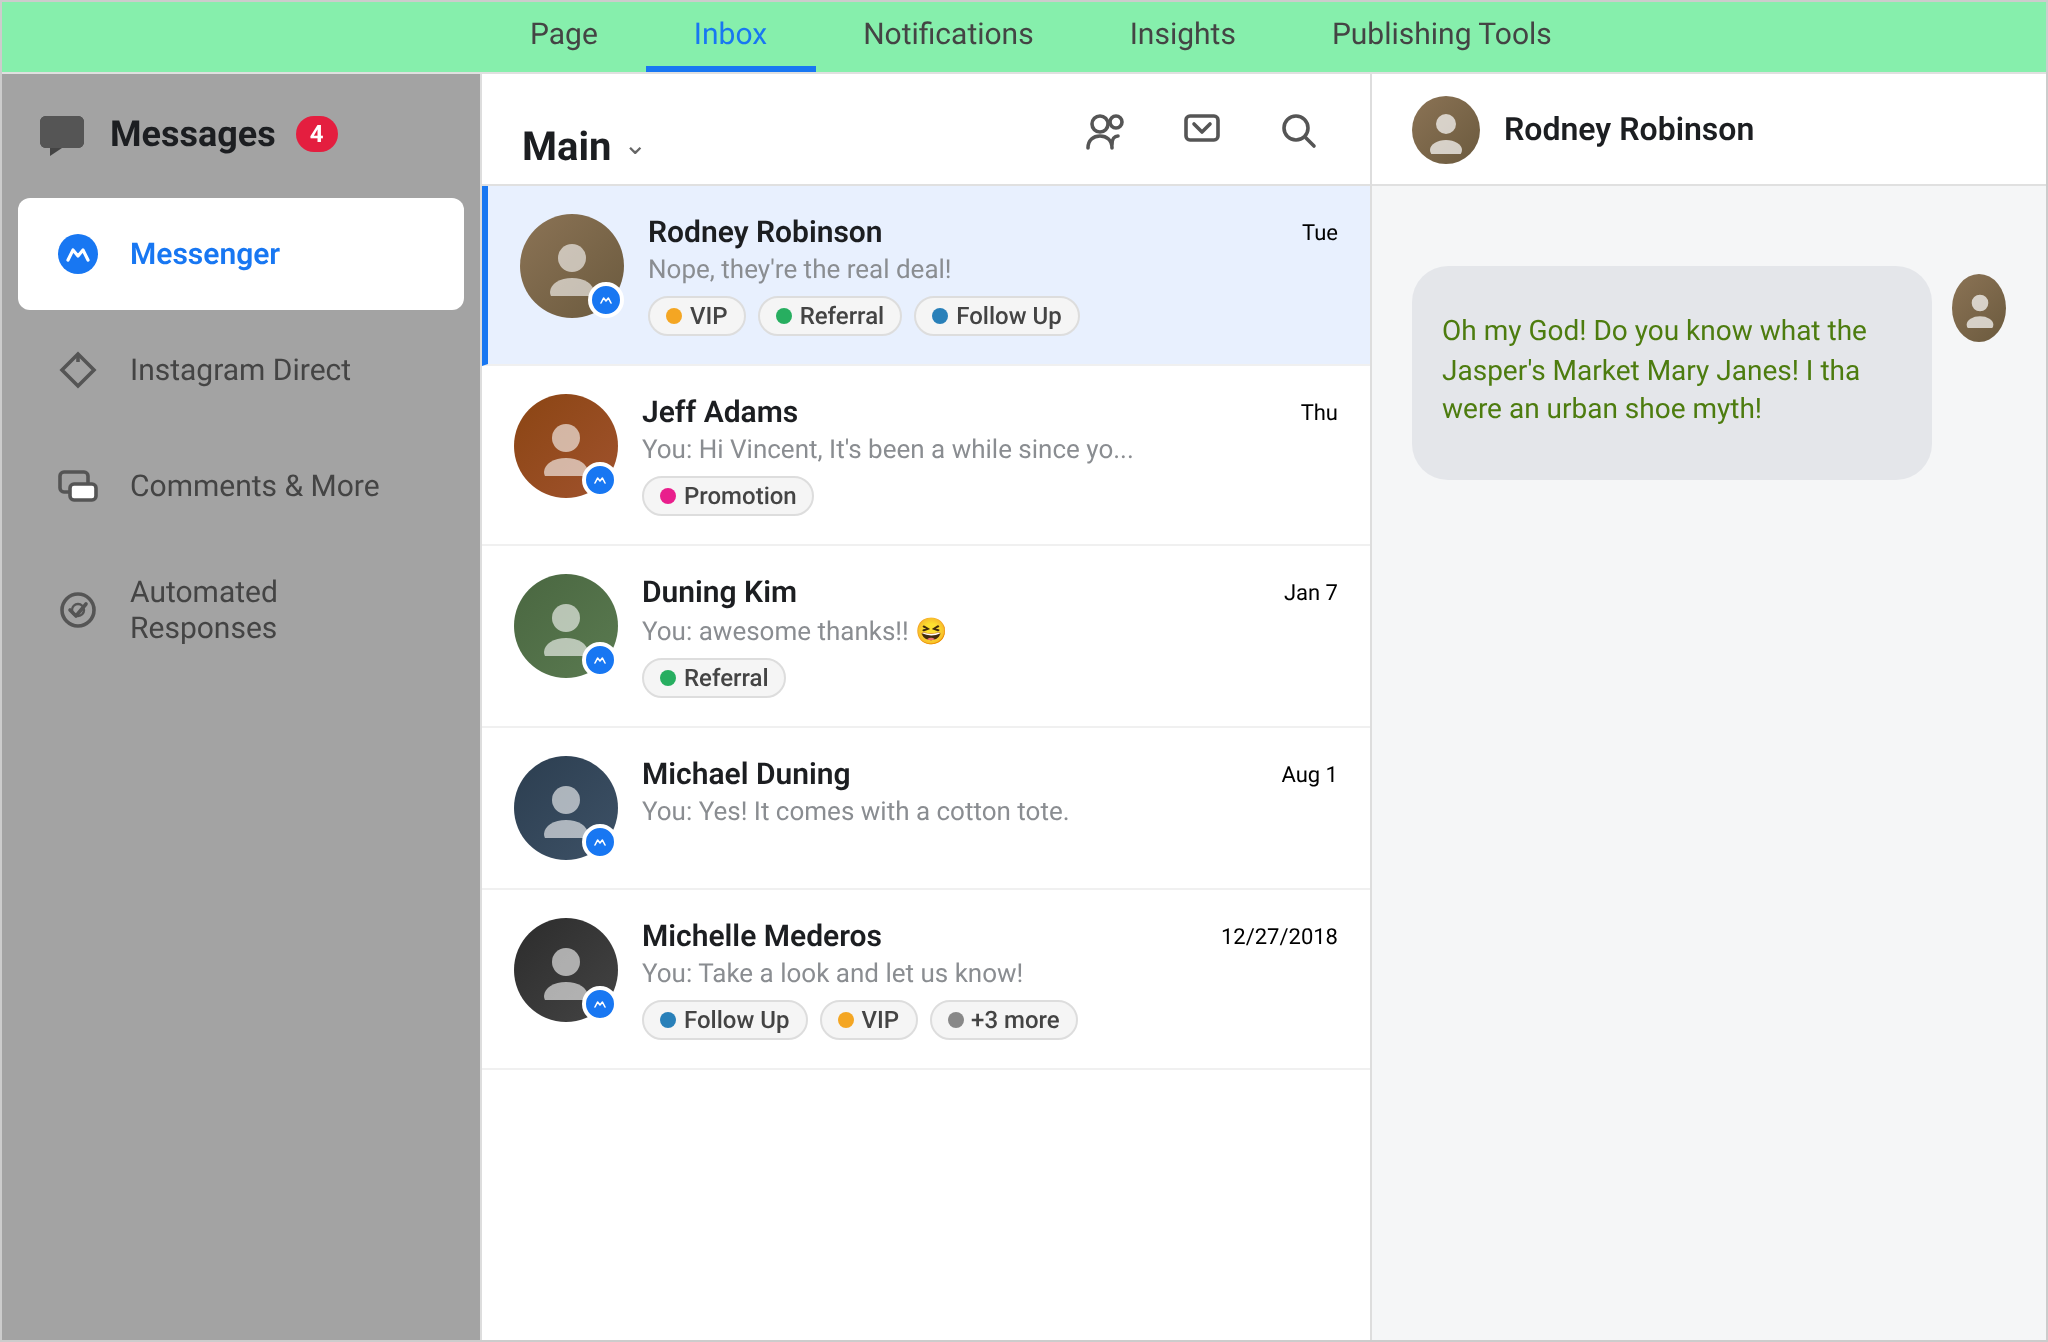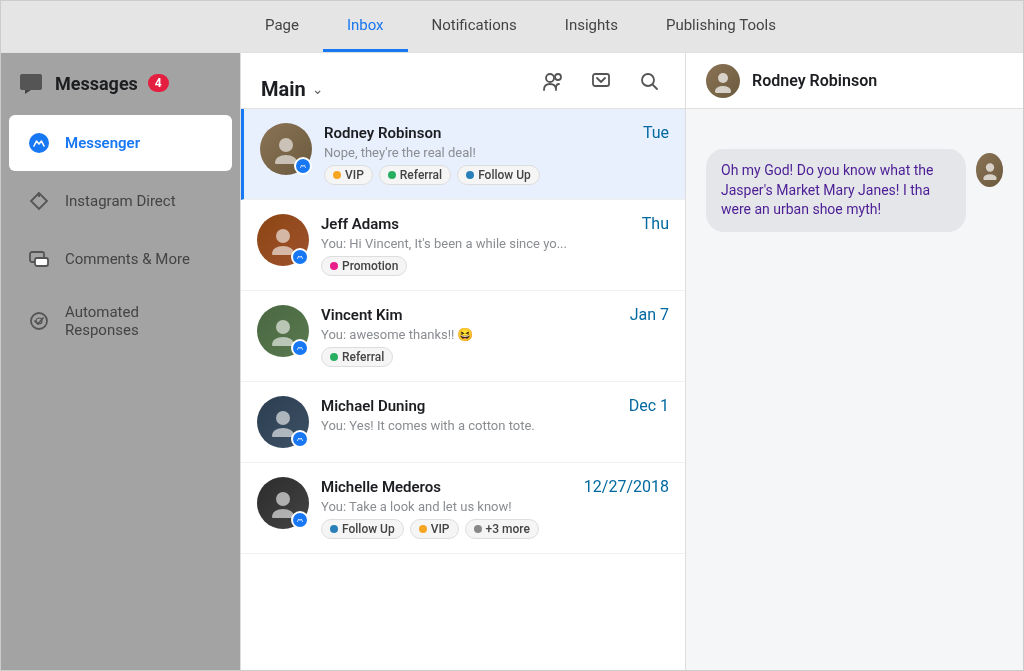--- a/index.html
+++ b/index.html
@@ -1,19 +1,19 @@
 <!DOCTYPE html>
 <html><head>
   <meta charset="utf-8">
   <style>
     * { margin: 0; padding: 0; box-sizing: border-box; }
     body { font-family: -apple-system, BlinkMacSystemFont, 'Segoe UI', Roboto, sans-serif; background: #fff; width: 1024px; height: 671px; overflow: hidden; display: flex; flex-direction: column; border: 1px solid #ccc; }
 
     
-    .top-nav { display: flex; align-items: stretch; border-bottom: 1px solid #e0e0e0; background: #e5e5e5; height: 52px; padding-left: 240px; }
+    .top-nav { display: flex; align-items: stretch; border-bottom: 1px solid #e0e0e0; background: #86efac; height: 36px; padding-left: 240px; }
     .top-nav-item { display: flex; align-items: center; padding: 0 24px; font-size: 15px; color: #444; cursor: pointer; border-bottom: 3px solid transparent; height: 100%; }
     .top-nav-item.active { color: #1877f2; border-bottom: 3px solid #1877f2; font-weight: 400; }
 
     
     .main-area { display: flex; flex: 1; overflow: hidden; }
 
     
     .sidebar { width: 240px; background: #a3a3a3; border-right: 1px solid #ddd; display: flex; flex-direction: column; flex-shrink: 0; }
     .sidebar-header { display: flex; align-items: center; padding: 16px 16px; gap: 10px; }
     .sidebar-title { font-size: 18px; font-weight: 700; color: #1c1e21; }
@@ -35,33 +35,33 @@
     .conversation-list { flex: 1; overflow-y: auto; background: #fff; }
     .conv-item { display: flex; align-items: flex-start; gap: 12px; padding: 14px 16px; cursor: pointer; border-bottom: 1px solid #f0f0f0; position: relative; }
     .conv-item.active { background: #e8f0fe; border-left: 3px solid #1877f2; }
     .avatar-wrap { position: relative; flex-shrink: 0; }
     .avatar { width: 52px; height: 52px; border-radius: 50%; background: #ccc; overflow: hidden; display: flex; align-items: center; justify-content: center; font-size: 20px; font-weight: 600; color: #fff; }
     .avatar-messenger { position: absolute; bottom: 0; right: 0; width: 18px; height: 18px; border-radius: 50%; background: #1877f2; display: flex; align-items: center; justify-content: center; border: 2px solid #fff; }
     .avatar-messenger svg { width: 10px; height: 10px; }
     .conv-content { flex: 1; min-width: 0; }
     .conv-top { display: flex; justify-content: space-between; align-items: center; margin-bottom: 3px; }
     .conv-name { font-size: 15px; font-weight: 600; color: #1c1e21; }
-    .conv-time { font-size: 16px; color: #0369a1; }
+    .conv-time { font-size: 11px; color: #000000; }
     .conv-preview { font-size: 13px; color: #8a8d91; white-space: nowrap; overflow: hidden; text-overflow: ellipsis; margin-bottom: 5px; }
     .conv-tags { display: flex; gap: 6px; flex-wrap: wrap; }
     .tag { display: flex; align-items: center; gap: 4px; padding: 2px 8px; border-radius: 12px; font-size: 12px; font-weight: 500; border: 1px solid #ddd; background: #f5f5f5; color: #444; }
     .tag-dot { width: 8px; height: 8px; border-radius: 50%; flex-shrink: 0; }
 
     
     .right-panel { flex: 1; display: flex; flex-direction: column; background: #f5f6f7; }
     .right-header { display: flex; align-items: center; gap: 12px; padding: 14px 20px; border-bottom: 1px solid #e0e0e0; background: #fff; height: 56px; }
     .right-avatar { width: 34px; height: 34px; border-radius: 50%; background: #bbb; overflow: hidden; display: flex; align-items: center; justify-content: center; font-size: 14px; font-weight: 600; color: #fff; }
     .right-name { font-size: 16px; font-weight: 600; color: #1c1e21; }
     .message-area { flex: 1; padding: 20px; display: flex; flex-direction: column; justify-content: flex-start; padding-top: 40px; }
-    .message-bubble { max-width: 260px; background: #e4e6ea; border-radius: 18px; padding: 12px 15px; font-size: 14px; color: #4c1d95; line-height: 1.4; align-self: flex-end; margin-left: auto; }
+    .message-bubble { max-width: 260px; background: #e4e6ea; border-radius: 18px; padding: 24px 15px; font-size: 14px; color: #4d7c0f; line-height: 1.4; align-self: flex-end; margin-left: auto; }
 
     
     .av-rodney { background: linear-gradient(135deg, #8b7355, #6b5a3e); }
     .av-jeff { background: linear-gradient(135deg, #8b4513, #a0522d); }
     .av-jessie { background: linear-gradient(135deg, #4a6741, #5a7a50); }
     .av-michael { background: linear-gradient(135deg, #2c3e50, #3d5166); }
     .av-michelle { background: linear-gradient(135deg, #2c2c2c, #444); }
     .av-right { background: linear-gradient(135deg, #8b7355, #6b5a3e); }
 
     
@@ -241,21 +241,21 @@
             </div>
             <div class="avatar-messenger">
               <svg width="10" height="10" viewBox="0 0 10 10">
                 <circle cx="5" cy="5" r="4" fill="#1877f2"></circle>
                 <path d="M2.5 6.5 L3.8 4 L5 5.5 L6.2 4 L7.5 6.5" stroke="white" stroke-width="0.8" stroke-linecap="round" stroke-linejoin="round" fill="none"></path>
               </svg>
             </div>
           </div>
           <div class="conv-content">
             <div class="conv-top">
-              <span class="conv-name">Vincent Kim</span>
+              <span class="conv-name">Duning Kim</span>
               <span class="conv-time">Jan 7</span>
             </div>
             <div class="conv-preview">You: awesome thanks!! 😆</div>
             <div class="conv-tags">
               <span class="tag">
                 <span class="tag-dot" style="background: rgb(39, 174, 96);"></span>
                 <span>Referral</span>
               </span>
             </div>
           </div>
@@ -271,21 +271,21 @@
             <div class="avatar-messenger">
               <svg width="10" height="10" viewBox="0 0 10 10">
                 <circle cx="5" cy="5" r="4" fill="#1877f2"></circle>
                 <path d="M2.5 6.5 L3.8 4 L5 5.5 L6.2 4 L7.5 6.5" stroke="white" stroke-width="0.8" stroke-linecap="round" stroke-linejoin="round" fill="none"></path>
               </svg>
             </div>
           </div>
           <div class="conv-content">
             <div class="conv-top">
               <span class="conv-name">Michael Duning</span>
-              <span class="conv-time">Dec 1</span>
+              <span class="conv-time">Aug 1</span>
             </div>
             <div class="conv-preview">You: Yes! It comes with a cotton tote.</div>
             <div class="conv-tags"></div>
           </div>
         </div>
         <div class="conv-item">
           <div class="avatar-wrap">
             <div class="avatar av-michelle">
               <svg width="30" height="30" viewBox="0 0 30 30" fill="none">
                 <circle cx="15" cy="11" r="7" fill="rgba(255,255,255,0.6)"></circle>

